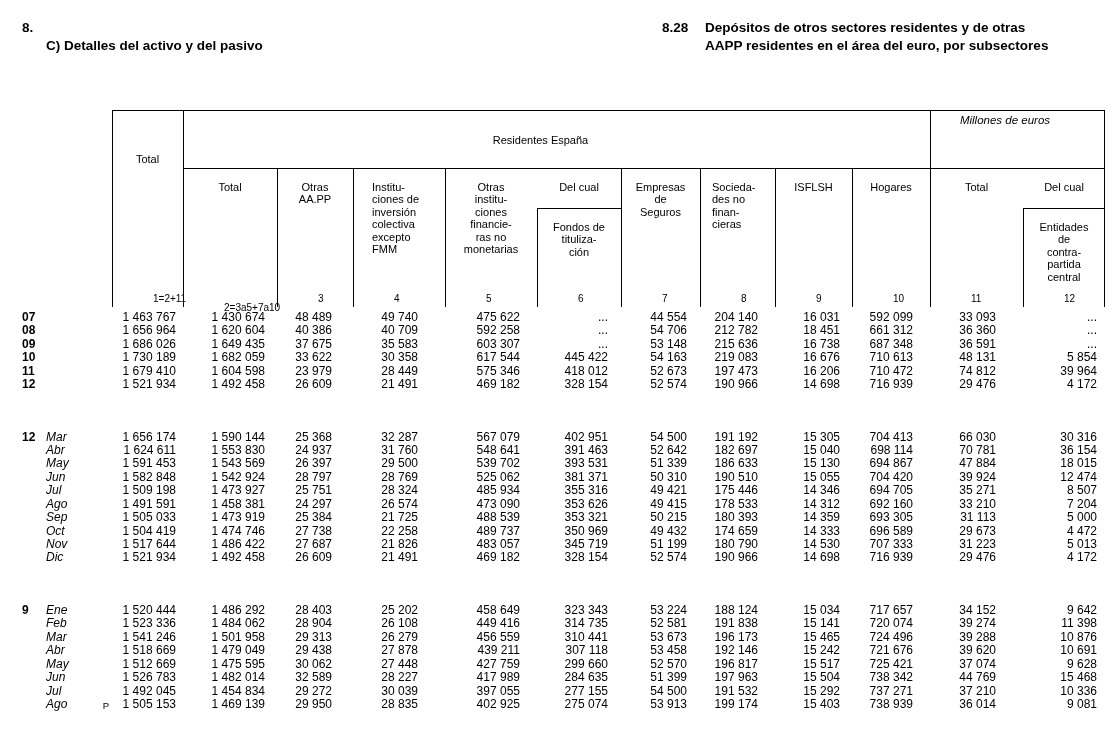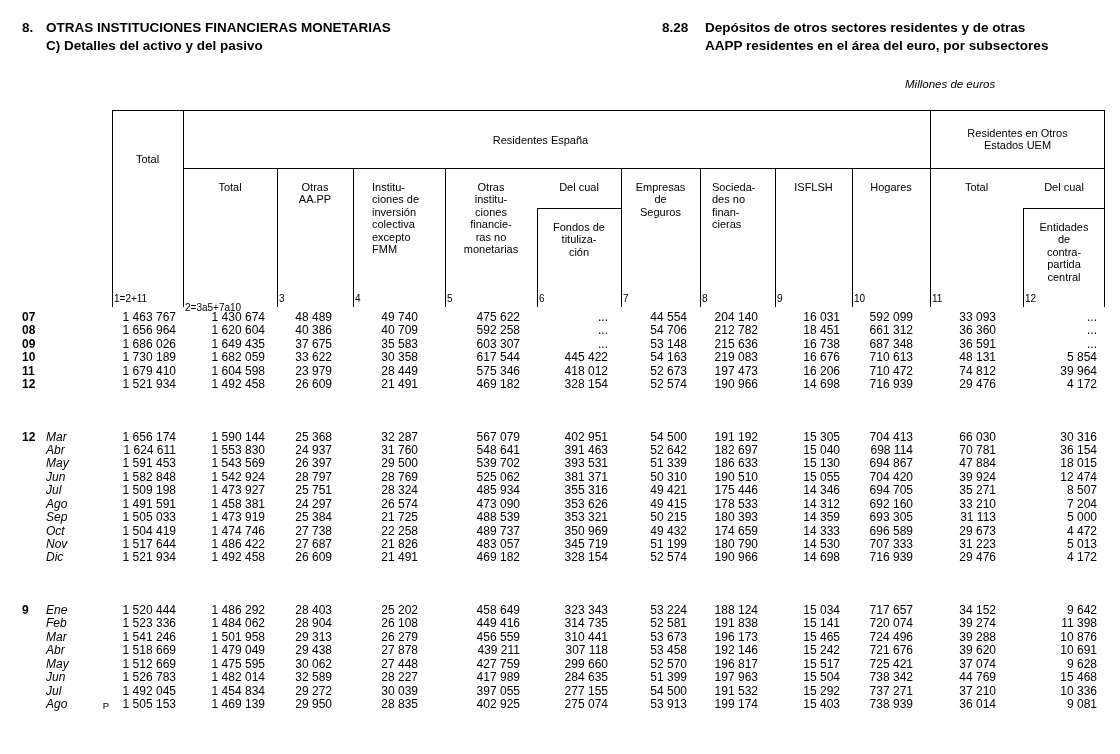--- a/index.html
+++ b/index.html
@@ -1,25 +1,25 @@
 <!DOCTYPE html>
 <html><head>
 <meta charset="utf-8">
 <style>
   html,body{margin:0;padding:0;background:#fff;}
   .page{position:relative;width:1120px;height:754px;background:#ffffff;
         font-family:"Liberation Sans",sans-serif;color:#000;overflow:hidden;}
   .abs{position:absolute;}
   .t1{font-size:13.5px;font-weight:bold;white-space:nowrap;}
-  .units{font-style:italic;font-size:11.5px;text-align:left;}
+  .units{font-style:italic;font-size:11.5px;text-align:center;margin-top:36px;}
   .vl{position:absolute;width:1px;background:#000;}
   .hl{position:absolute;height:1px;background:#000;}
   .hcell{position:absolute;text-align:center;font-size:11px;line-height:12.4px;white-space:pre-line;}
   .ha-left{text-align:left;}
-  .hid{position:absolute;font-size:10px;white-space:nowrap;}
+  .hid{position:absolute;font-size:10px;white-space:nowrap;margin-left:39px;}
   .block{position:absolute;left:0;}
   .row{display:flex;height:13.44px;font-size:12px;line-height:13.44px;}
   .c{box-sizing:border-box;text-align:right;white-space:nowrap;}
   .lbl{box-sizing:border-box;width:112px;position:relative;text-align:right;}
   .yr{position:absolute;left:22px;font-weight:bold;}
   .mo{position:absolute;left:46px;font-style:italic;}
   .pfx{position:absolute;right:3px;top:1px;font-size:9.5px;line-height:13.44px;}
   .row > :nth-child(2){width:71px;padding-right:7px;}
   .row > :nth-child(3){width:94px;padding-right:12px;}
   .row > :nth-child(4){width:76px;padding-right:21px;}
@@ -32,21 +32,20 @@
   .row > :nth-child(11){width:78px;padding-right:17px;}
   .row > :nth-child(12){width:93px;padding-right:27px;}
   .row > :nth-child(13){width:82px;padding-right:8px;}
 </style>
 </head>
 <body>
 
 <div class="page">
 
   <div class="abs t1" style="left:22px;top:20px">8.</div>
-  <div class="abs t1" style="left:46px;top:20px">OTRAS INSTITUCIONES FINANCIERAS MONETARIAS</div>
   <div class="abs t1" style="left:46px;top:38px">C) Detalles del activo y del pasivo</div>
   <div class="abs t1" style="left:662px;top:20px">8.28</div>
   <div class="abs t1" style="left:705px;top:38px">AAPP residentes en el área del euro, por subsectores</div>
   <div class="abs t1" style="left:705px;top:20px">Depósitos de otros sectores residentes y de otras</div>
   <div class="abs units" style="left:905px;top:78px;width:200px">Millones de euros</div>
 
   <div class="hl" style="left:112px;top:110px;width:993px"></div>
   <div class="hl" style="left:183px;top:168px;width:922px"></div>
   <div class="hl" style="left:537px;top:208px;width:85px"></div>
   <div class="hl" style="left:1023px;top:208px;width:82px"></div>
@@ -60,22 +59,20 @@
   <div class="vl" style="left:621px;top:168px;height:139px"></div>
   <div class="vl" style="left:700px;top:168px;height:139px"></div>
   <div class="vl" style="left:775px;top:168px;height:139px"></div>
   <div class="vl" style="left:852px;top:168px;height:139px"></div>
   <div class="vl" style="left:930px;top:110px;height:197px"></div>
   <div class="vl" style="left:1023px;top:208px;height:99px"></div>
   <div class="vl" style="left:1104px;top:110px;height:197px"></div>
 
   <div class="hcell" style="left:112px;top:153px;width:71px">Total</div>
   <div class="hcell" style="left:167px;top:134px;width:747px">Residentes España</div>
-  <div class="hcell" style="left:930px;top:127px;width:175px">Residentes en Otros
-Estados UEM</div>
 
   <div class="hcell" style="left:183px;top:181px;width:94px">Total</div>
   <div class="hcell" style="left:277px;top:181px;width:76px">Otras
 AA.PP</div>
   <div class="hcell ha-left" style="left:372px;top:181px;width:73px">Institu-
 ciones de
 inversión
 colectiva
 excepto
 FMM</div>

